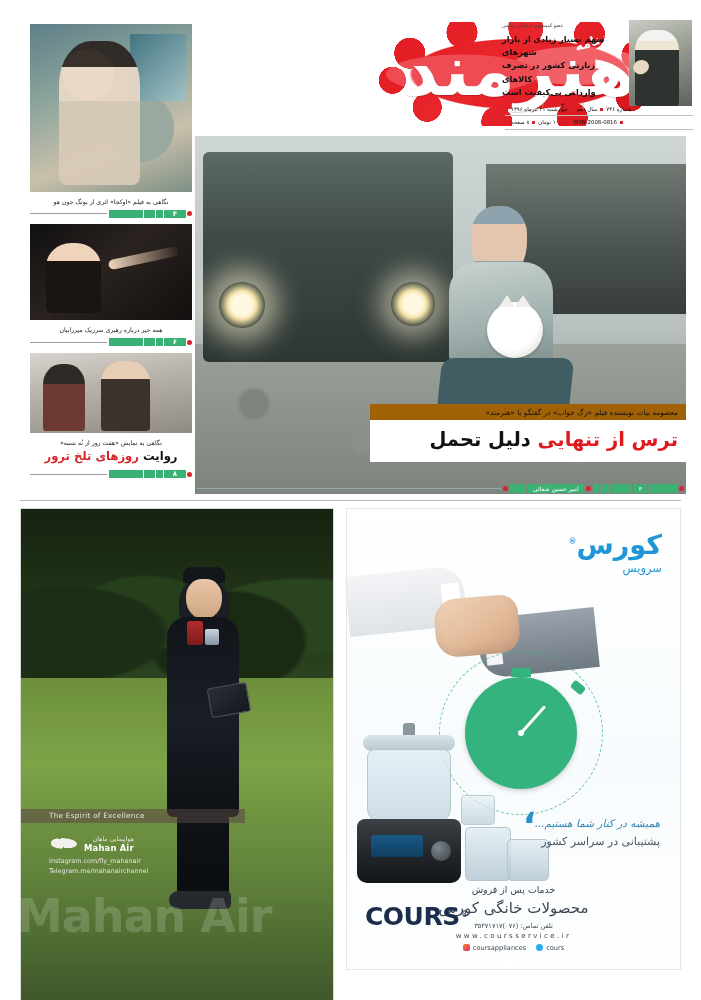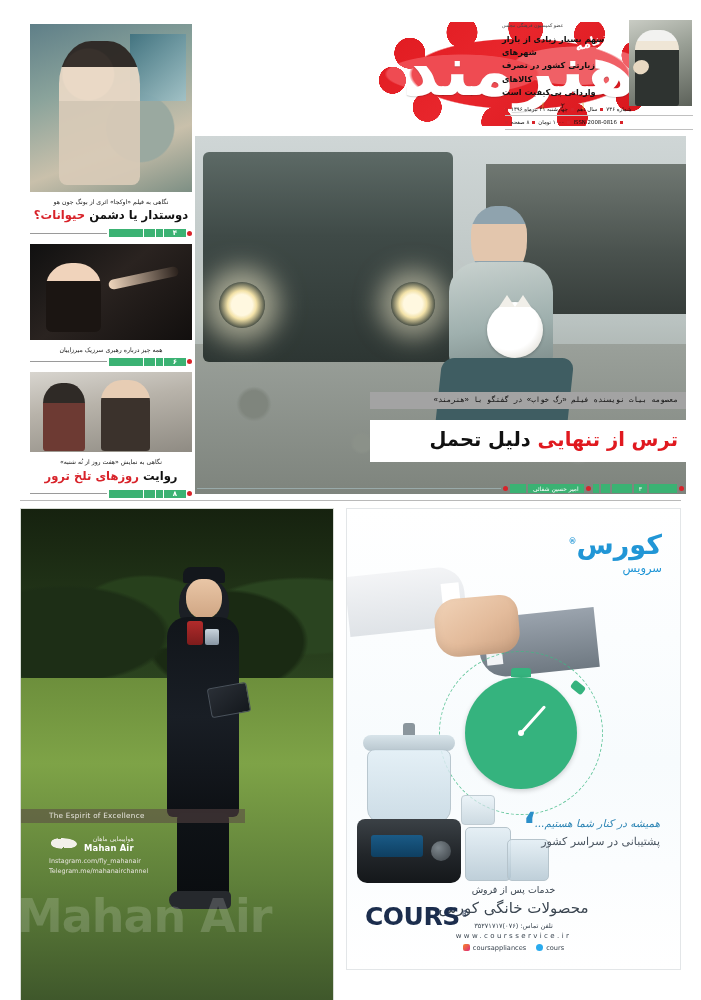--- a/index.html
+++ b/index.html
@@ -253,23 +253,23 @@
     border-radius:12px 12px 18px 18px;
     transform:skewX(-6deg);
   }
   .fig-boot{
     position:absolute; left:-26px; top:224px; width:78px; height:30px;
     background:linear-gradient(180deg,#37585c,#1e3236);
     border-radius:16px 6px 6px 16px;
   }
 
   .hero-kicker {
-    position:absolute; right:0; top:256px; width:316px;
-    background:#a3a3a3; padding:3px 8px 3px 8px;
-    font-size:7.4px; color:#111; text-align:right; line-height:1.5;font-family:Liberation Mono, monospace;
+    position:absolute; right:0; top:268px; width:316px;
+    background:#a16207; padding:3px 8px 3px 8px;
+    font-size:7.4px; color:#111; text-align:right; line-height:1.5;
   }
   .hero-headline {
     position:absolute; right:0; top:284px; width:316px;
     background:#fff; padding:6px 8px 8px; text-align:right;
     line-height:1.42;
   }
   .hero-headline .l {
     font-size:19.5px; font-weight:bold; color:#111; white-space:nowrap;
   }
   .hero-headline .red { color:#e0191f; }
@@ -549,21 +549,20 @@
 
 <div class="page">
 
   <div class="top-section">
 
     <div class="sidebar">
 
       <div class="teaser">
         <div class="teaser-photo ph1"></div>
         <div class="teaser-kicker">نگاهی به فیلم «اوکجا» اثری از بونگ جون هو</div>
-        <div class="teaser-title"><span>دوستدار یا دشمن </span><span class="hl">حیوانات؟</span></div>
         <div class="pagebar">
           <span class="dot"></span>
           <span class="seg segnum">۴</span>
           <span class="seg segsm"></span>
           <span class="seg segmd"></span>
           <span class="seg segwide"></span>
           <span class="rule"></span>
         </div>
       </div>
 

